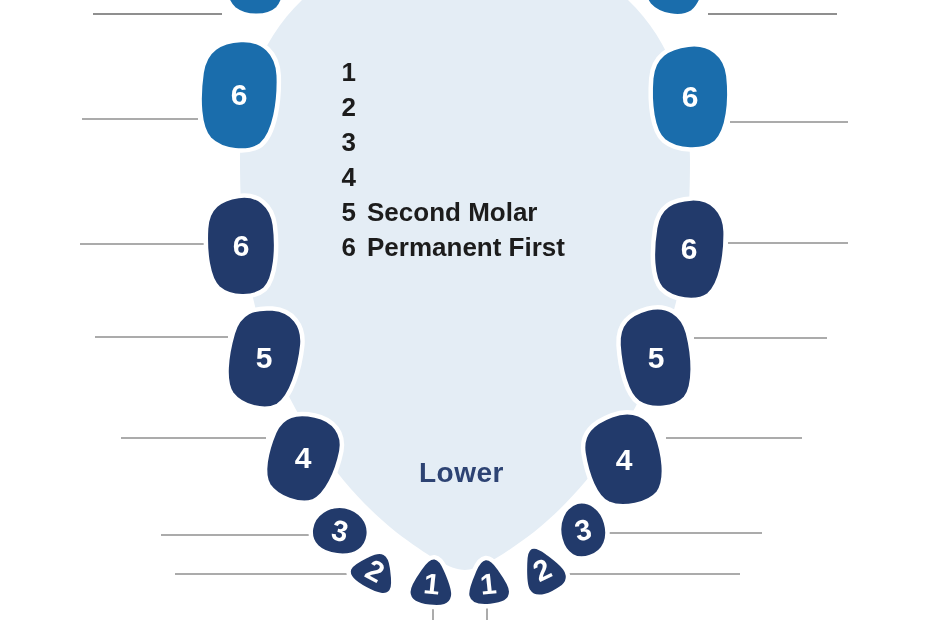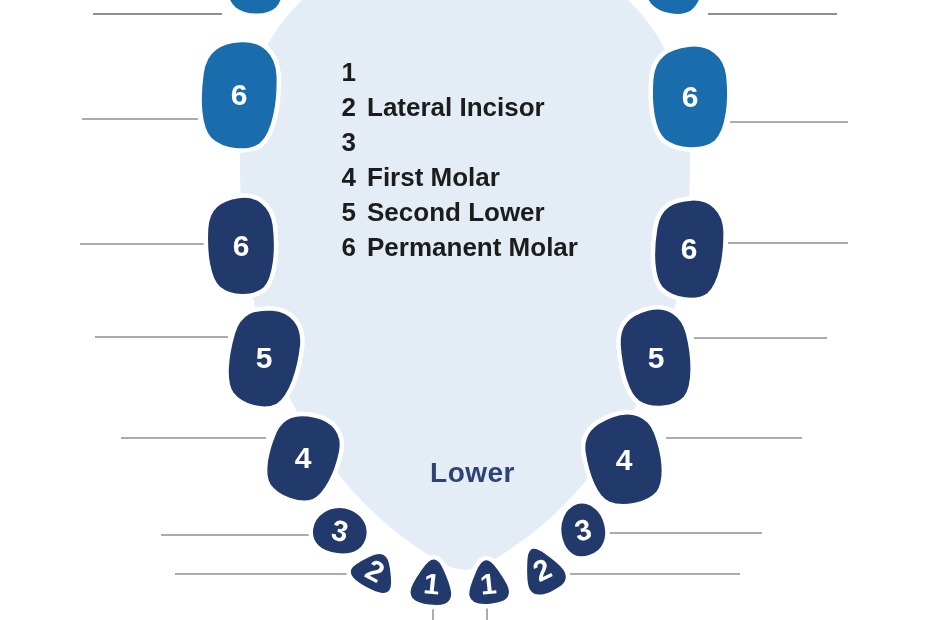--- a/index.html
+++ b/index.html
@@ -23,21 +23,21 @@
   .num-lg{font-size:30px;}
   .num-md{font-size:29px;}
   .legend{
     position:absolute;left:340px;top:55px;
     color:var(--legend-text,#1c1c1c);
     font-size:26px;font-weight:bold;line-height:35px;white-space:nowrap;
   }
   .legend-row{display:flex;}
   .legend-num{width:16px;text-align:right;margin-right:11px;}
   .arch-label{
-    position:absolute;left:419px;top:457px;width:96px;text-align:right;
+    position:absolute;left:419px;top:457px;width:96px;text-align:left;
     font-size:28px;font-weight:bold;letter-spacing:.5px;
     color:var(--arch-label,#2d4373);
   }
 </style>
 </head>
 <body>
 
 <div class="stage">
 
   <svg width="930" height="620" viewBox="0 0 930 620">
@@ -147,34 +147,32 @@
       <text class="num-md" y="12">1</text>
     </g>
   </svg>
 
   <div class="legend">
     <div class="legend-row">
       <span class="legend-num">1</span>
     </div>
     <div class="legend-row">
       <span class="legend-num">2</span>
-      <span>Lateral Incisor</span>
     </div>
     <div class="legend-row">
       <span class="legend-num">3</span>
     </div>
     <div class="legend-row">
       <span class="legend-num">4</span>
-      <span>First Molar</span>
     </div>
     <div class="legend-row">
       <span class="legend-num">5</span>
-      <span>Second Lower</span>
+      <span>Second Molar</span>
     </div>
     <div class="legend-row">
       <span class="legend-num">6</span>
-      <span>Permanent Molar</span>
+      <span>Permanent First</span>
     </div>
   </div>
 
   <div class="arch-label">Lower</div>
 
 </div>
 
 </body></html>

